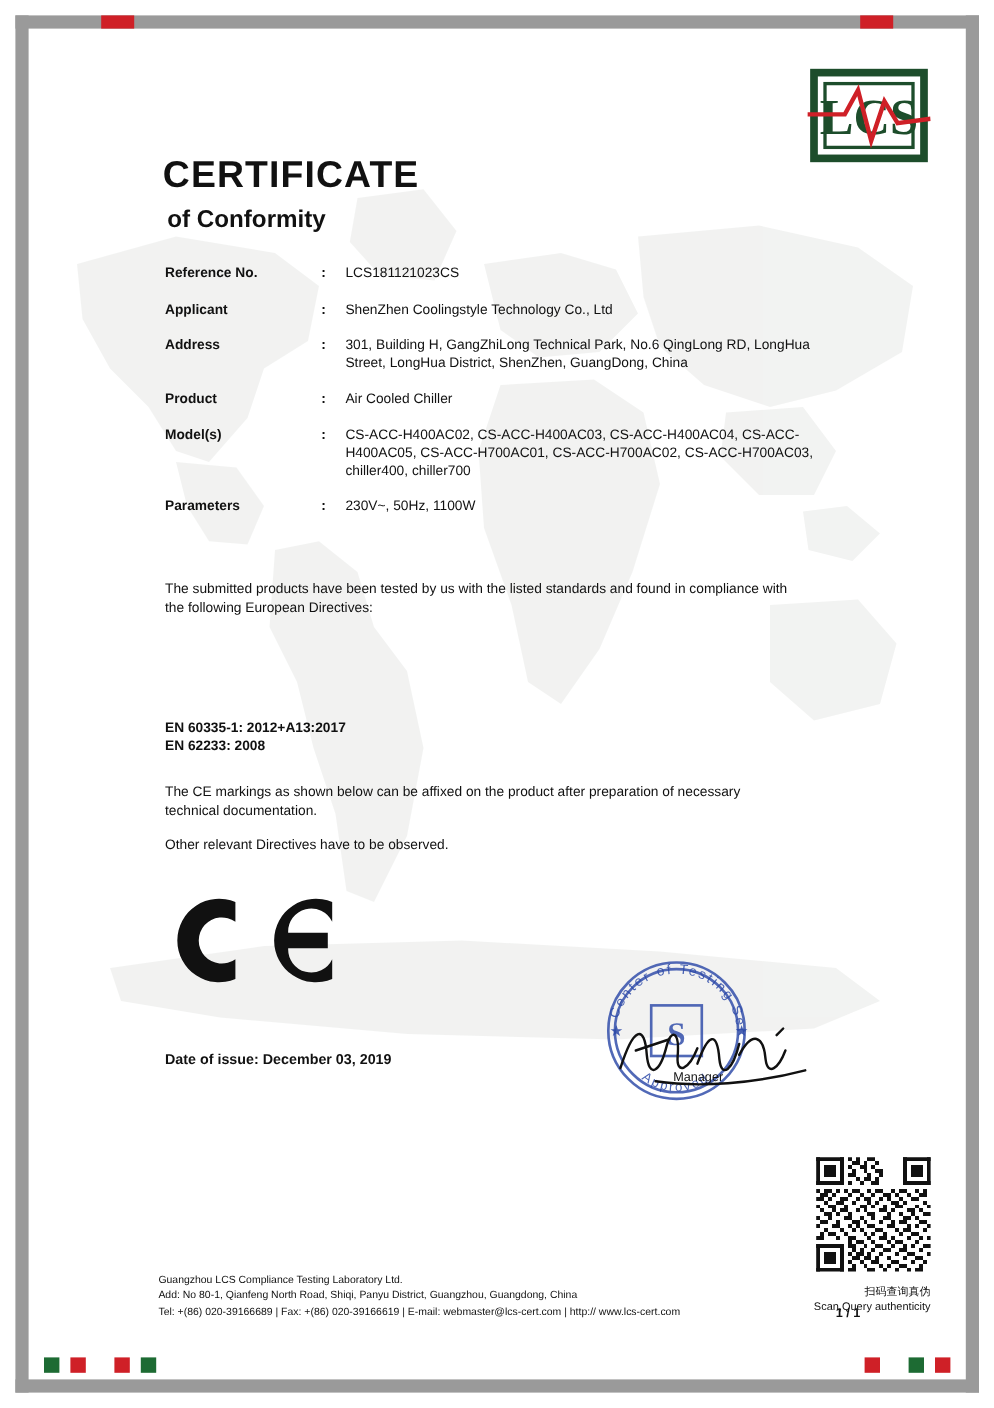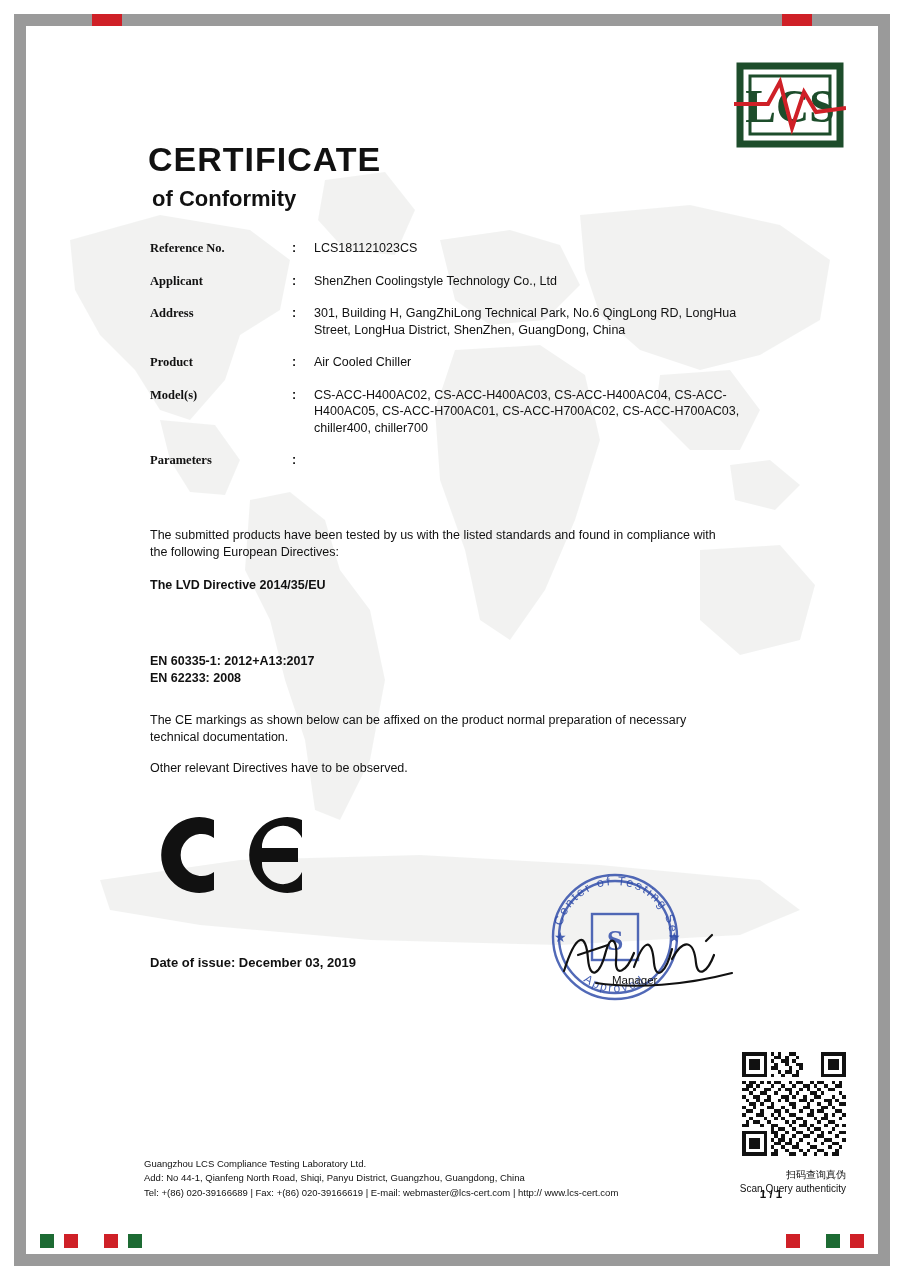--- a/index.html
+++ b/index.html
@@ -96,21 +96,20 @@
   }
   .field-row {
     display: flex;
     margin-bottom: 16px;
     line-height: 1.32;
   }
   .field-label {
     width: 142px;
     font-weight: bold;
     flex: none;
-    font-family: Liberation Serif, serif;
   }
   .field-colon {
     width: 22px;
     flex: none;
     font-weight: bold;
   }
   .field-value {
     flex: 1;
     font-weight: normal;
   }
@@ -289,28 +288,28 @@
         <div class="field-value">Air Cooled Chiller</div>
       </div>
       <div class="field-row">
         <div class="field-label">Model(s)</div>
         <div class="field-colon">:</div>
         <div class="field-value narrow">CS-ACC-H400AC02, CS-ACC-H400AC03, CS-ACC-H400AC04, CS-ACC-H400AC05, CS-ACC-H700AC01, CS-ACC-H700AC02, CS-ACC-H700AC03, chiller400, chiller700</div>
       </div>
       <div class="field-row">
         <div class="field-label">Parameters</div>
         <div class="field-colon">:</div>
+        <div class="field-value">230V~, 50Hz, 1100W</div>
       </div>
     </div>
 
     <div class="para p-tested">The submitted products have been tested by us with the listed standards and found in compliance with the following European Directives:</div>
-    <div class="para p-lvd bold">The LVD Directive 2014/35/EU</div>
     <div class="para p-en1 bold" style="white-space: pre-line;">EN 60335-1: 2012+A13:2017
 EN 62233: 2008</div>
-    <div class="para p-ce">The CE markings as shown below can be affixed on the product normal preparation of necessary technical documentation.</div>
+    <div class="para p-ce">The CE markings as shown below can be affixed on the product after preparation of necessary technical documentation.</div>
     <div class="para p-other">Other relevant Directives have to be observed.</div>
 
     <svg class="ce-mark" viewBox="0 0 160 90">
       <path d="M62 10 A38 38 0 1 0 62 80 L62 62 A21 21 0 1 1 62 28 Z" fill="#111"></path>
       <path d="M150 10 A38 38 0 1 0 150 80 L150 62 A21 21 0 0 1 110 52 L146 52 L146 38 L110 38 A21 21 0 0 1 150 28 Z" fill="#111"></path>
     </svg>
 
     <div class="date-issue">Date of issue: December 03, 2019</div>
 
     <svg class="stamp" viewBox="0 0 150 150">
@@ -548,18 +547,18 @@
           <rect x="25" y="28" width="2" height="1"></rect>
       </g>
     </svg>
 
     <div class="qr-caption" style="white-space: pre-line;">扫码查询真伪
 Scan,Query authenticity</div>
     <div class="page-no">1 / 1</div>
 
     <div class="footer">
       <div>Guangzhou LCS Compliance Testing Laboratory Ltd.</div>
-      <div>Add: No 44-1, Qianfeng North Road, Shiqi, Panyu District, Guangzhou, Guangdong, China</div>
+      <div>Add: No 80-1, Qianfeng North Road, Shiqi, Panyu District, Guangzhou, Guangdong, China</div>
       <div>Tel: +(86) 020-39166689  |  Fax: +(86) 020-39166619  |  E-mail: webmaster@lcs-cert.com  |  http:// www.lcs-cert.com</div>
     </div>
 
   </div>
 </div>
 
 </body></html>

